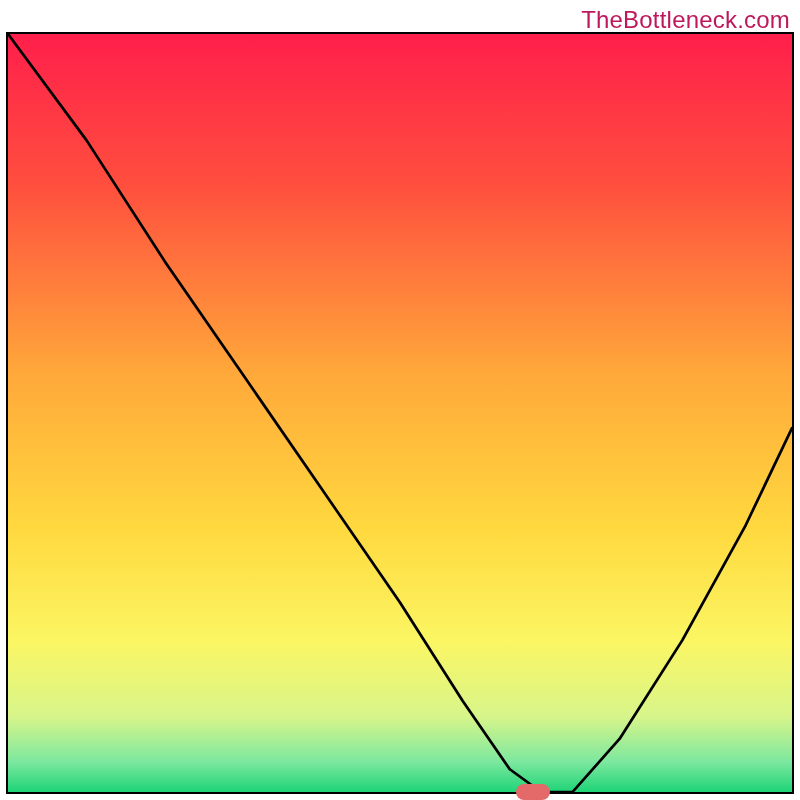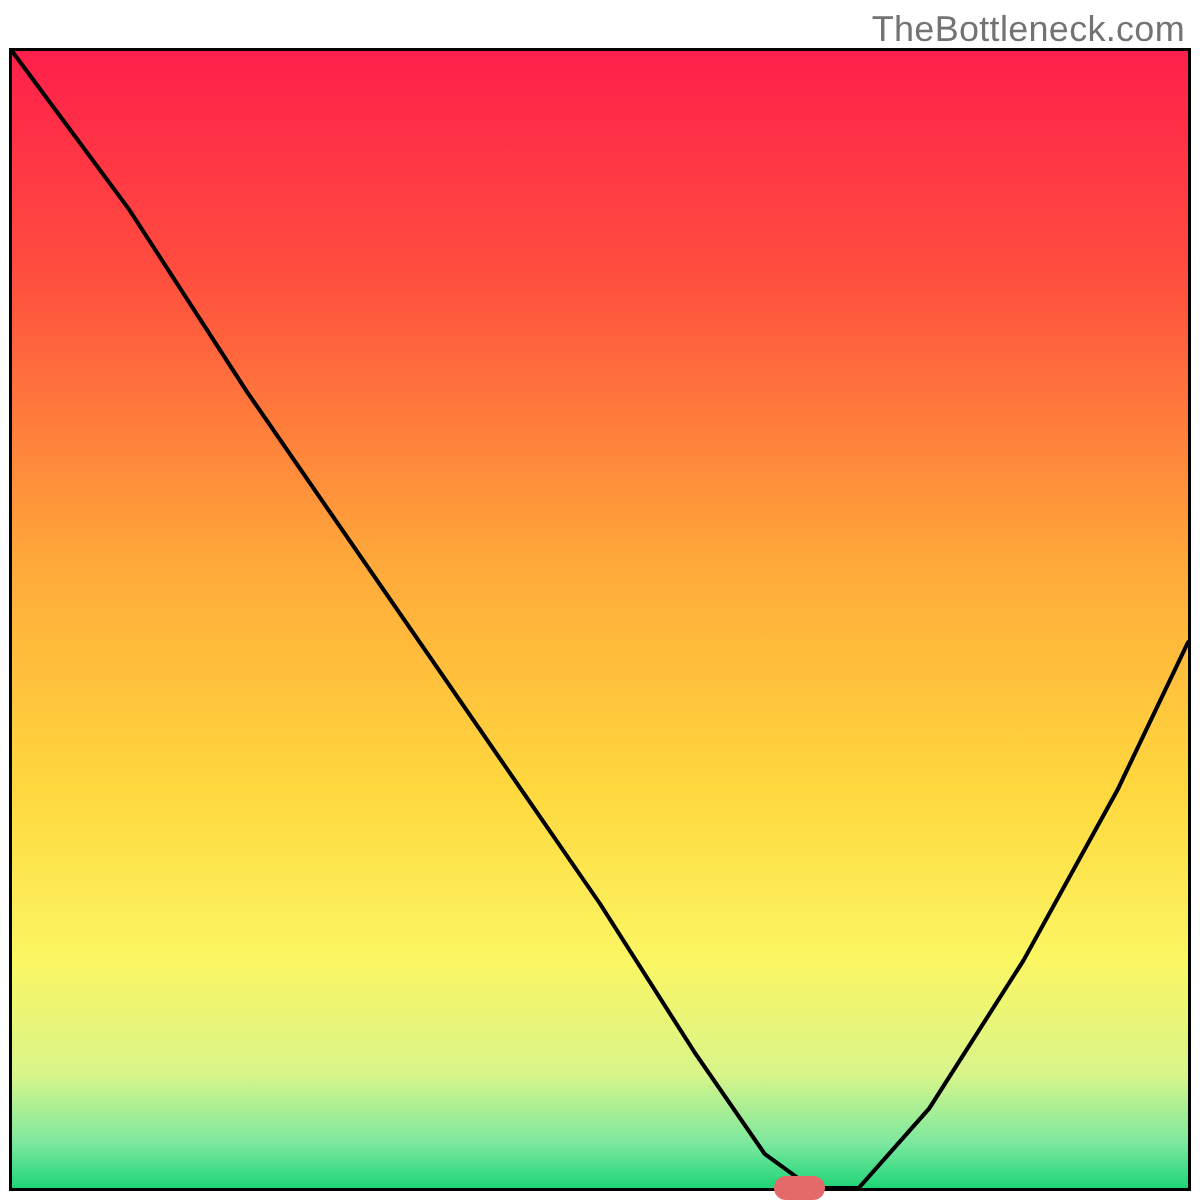--- a/index.html
+++ b/index.html
@@ -26,21 +26,21 @@
     top: 0;
     width: 100%;
     height: 100%;
   }
   .watermark {
     position: absolute;
     top: 6px;
     right: 10px;
     font-size: 24px;
     font-weight: 500;
-    color: #737373;
+    color: #be185d;
     letter-spacing: 0.2px;
   }
   svg.curve {
     position: absolute;
     left: 0;
     top: 0;
     width: 100%;
     height: 100%;
   }
   .marker {

